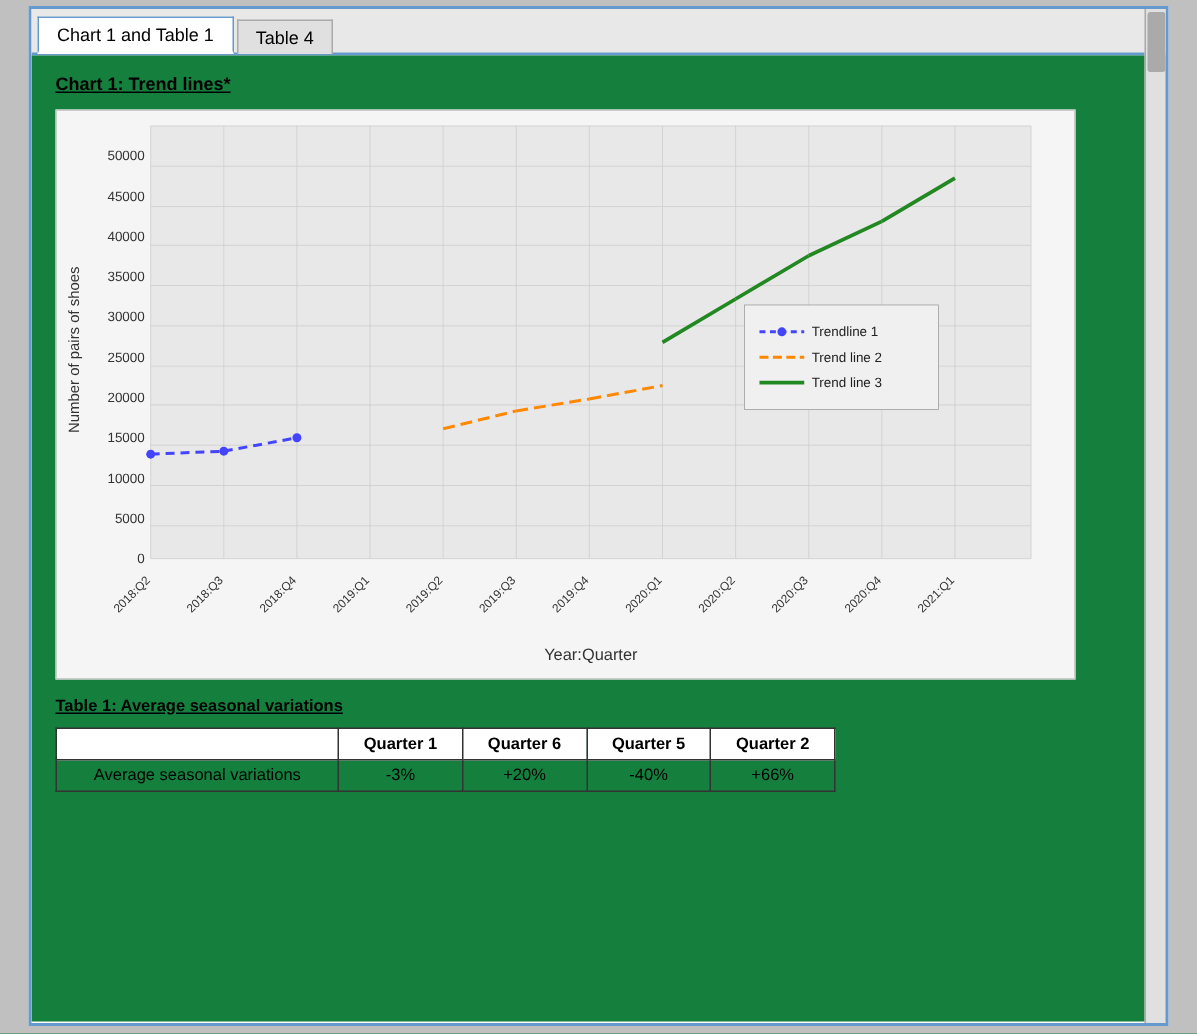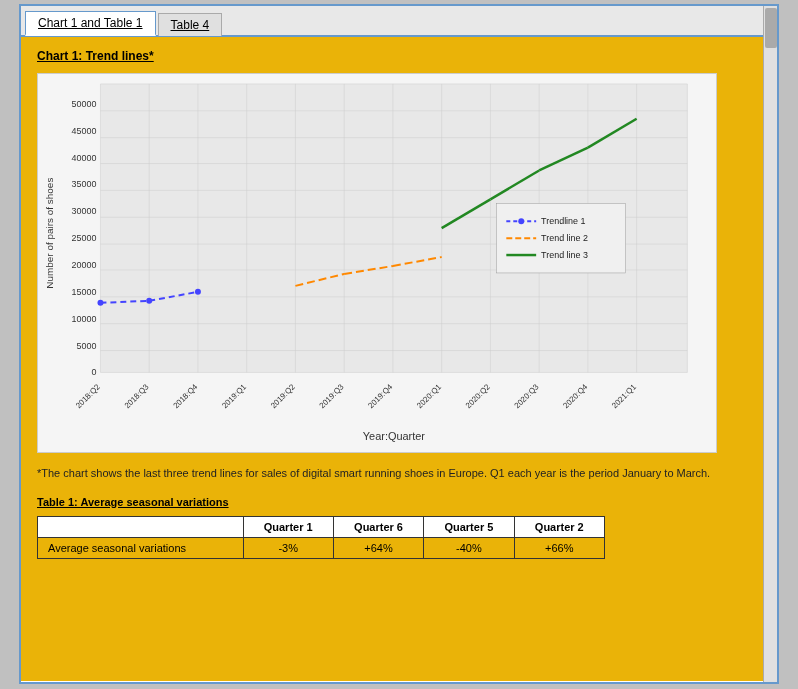--- a/index.html
+++ b/index.html
@@ -34,32 +34,31 @@
     .tab {
       padding: 4px 12px;
       font-size: 12px;
       cursor: pointer;
       border: 1px solid #aaa;
       border-bottom: none;
       background: #e0e0e0;
       margin-right: 2px;
       position: relative;
       top: 1px;
-      text-decoration: underline;
     }
     .tab.active {
       background: #fff;
       border-color: #6699cc;
       border-bottom: 2px solid #fff;
       font-weight: normal;
       z-index: 2;
     }
     .content {
       padding: 12px 16px;
-      background: #eab308;
+      background: #15803d;
       overflow-y: auto;
       height: calc(100% - 32px);
     }
     .section-title {
       font-weight: bold;
       font-size: 12px;
       margin-bottom: 10px;
       text-decoration: underline;
     }
     .chart-container {
@@ -77,30 +76,30 @@
       line-height: 1.5;
     }
     .table-title {
       font-weight: bold;
       font-size: 11px;
       text-decoration: underline;
       margin-bottom: 8px;
     }
     .data-table {
       border-collapse: collapse;
-      width: 568px;
+      width: 520px;
       font-size: 11px;
     }
     .data-table th, .data-table td {
       border: 1px solid #333;
       padding: 4px 10px;
       text-align: center;
     }
     .data-table td:first-child {
-      text-align: left;
+      text-align: center;
     }
     .data-table th {
       font-weight: bold;
       background: #fff;
     }
     .scrollbar {
       position: absolute;
       right: 0;
       top: 0;
       width: 14px;
@@ -220,38 +219,37 @@
 
         <line x1="470" y1="165" x2="500" y2="165" stroke="#ff8800" stroke-width="2" stroke-dasharray="6,3"></line>
         <text x="505" y="168" font-size="9" fill="#222">Trend line 2</text>
 
         <line x1="470" y1="182" x2="500" y2="182" stroke="#228822" stroke-width="2.5"></line>
         <text x="505" y="185" font-size="9" fill="#222">Trend line 3</text>
 
       </svg>
     </div>
 
-    <p class="footnote">*The chart shows the last three trend lines for sales of digital smart running shoes in Europe. Q1 each year is the period January to March.</p>
 
     <div class="table-title">Table 1: Average seasonal variations</div>
     <table class="data-table">
       <thead>
         <tr>
           <th></th>
           <th>Quarter 1</th>
           <th>Quarter 6</th>
           <th>Quarter 5</th>
           <th>Quarter 2</th>
         </tr>
       </thead>
       <tbody>
         <tr>
           <td>Average seasonal variations</td>
           <td>-3%</td>
-          <td>+64%</td>
+          <td>+20%</td>
           <td>-40%</td>
           <td>+66%</td>
         </tr>
       </tbody>
     </table>
   </div>
 
   <div class="scrollbar">
     <div class="scrollbar-thumb"></div>
   </div>

